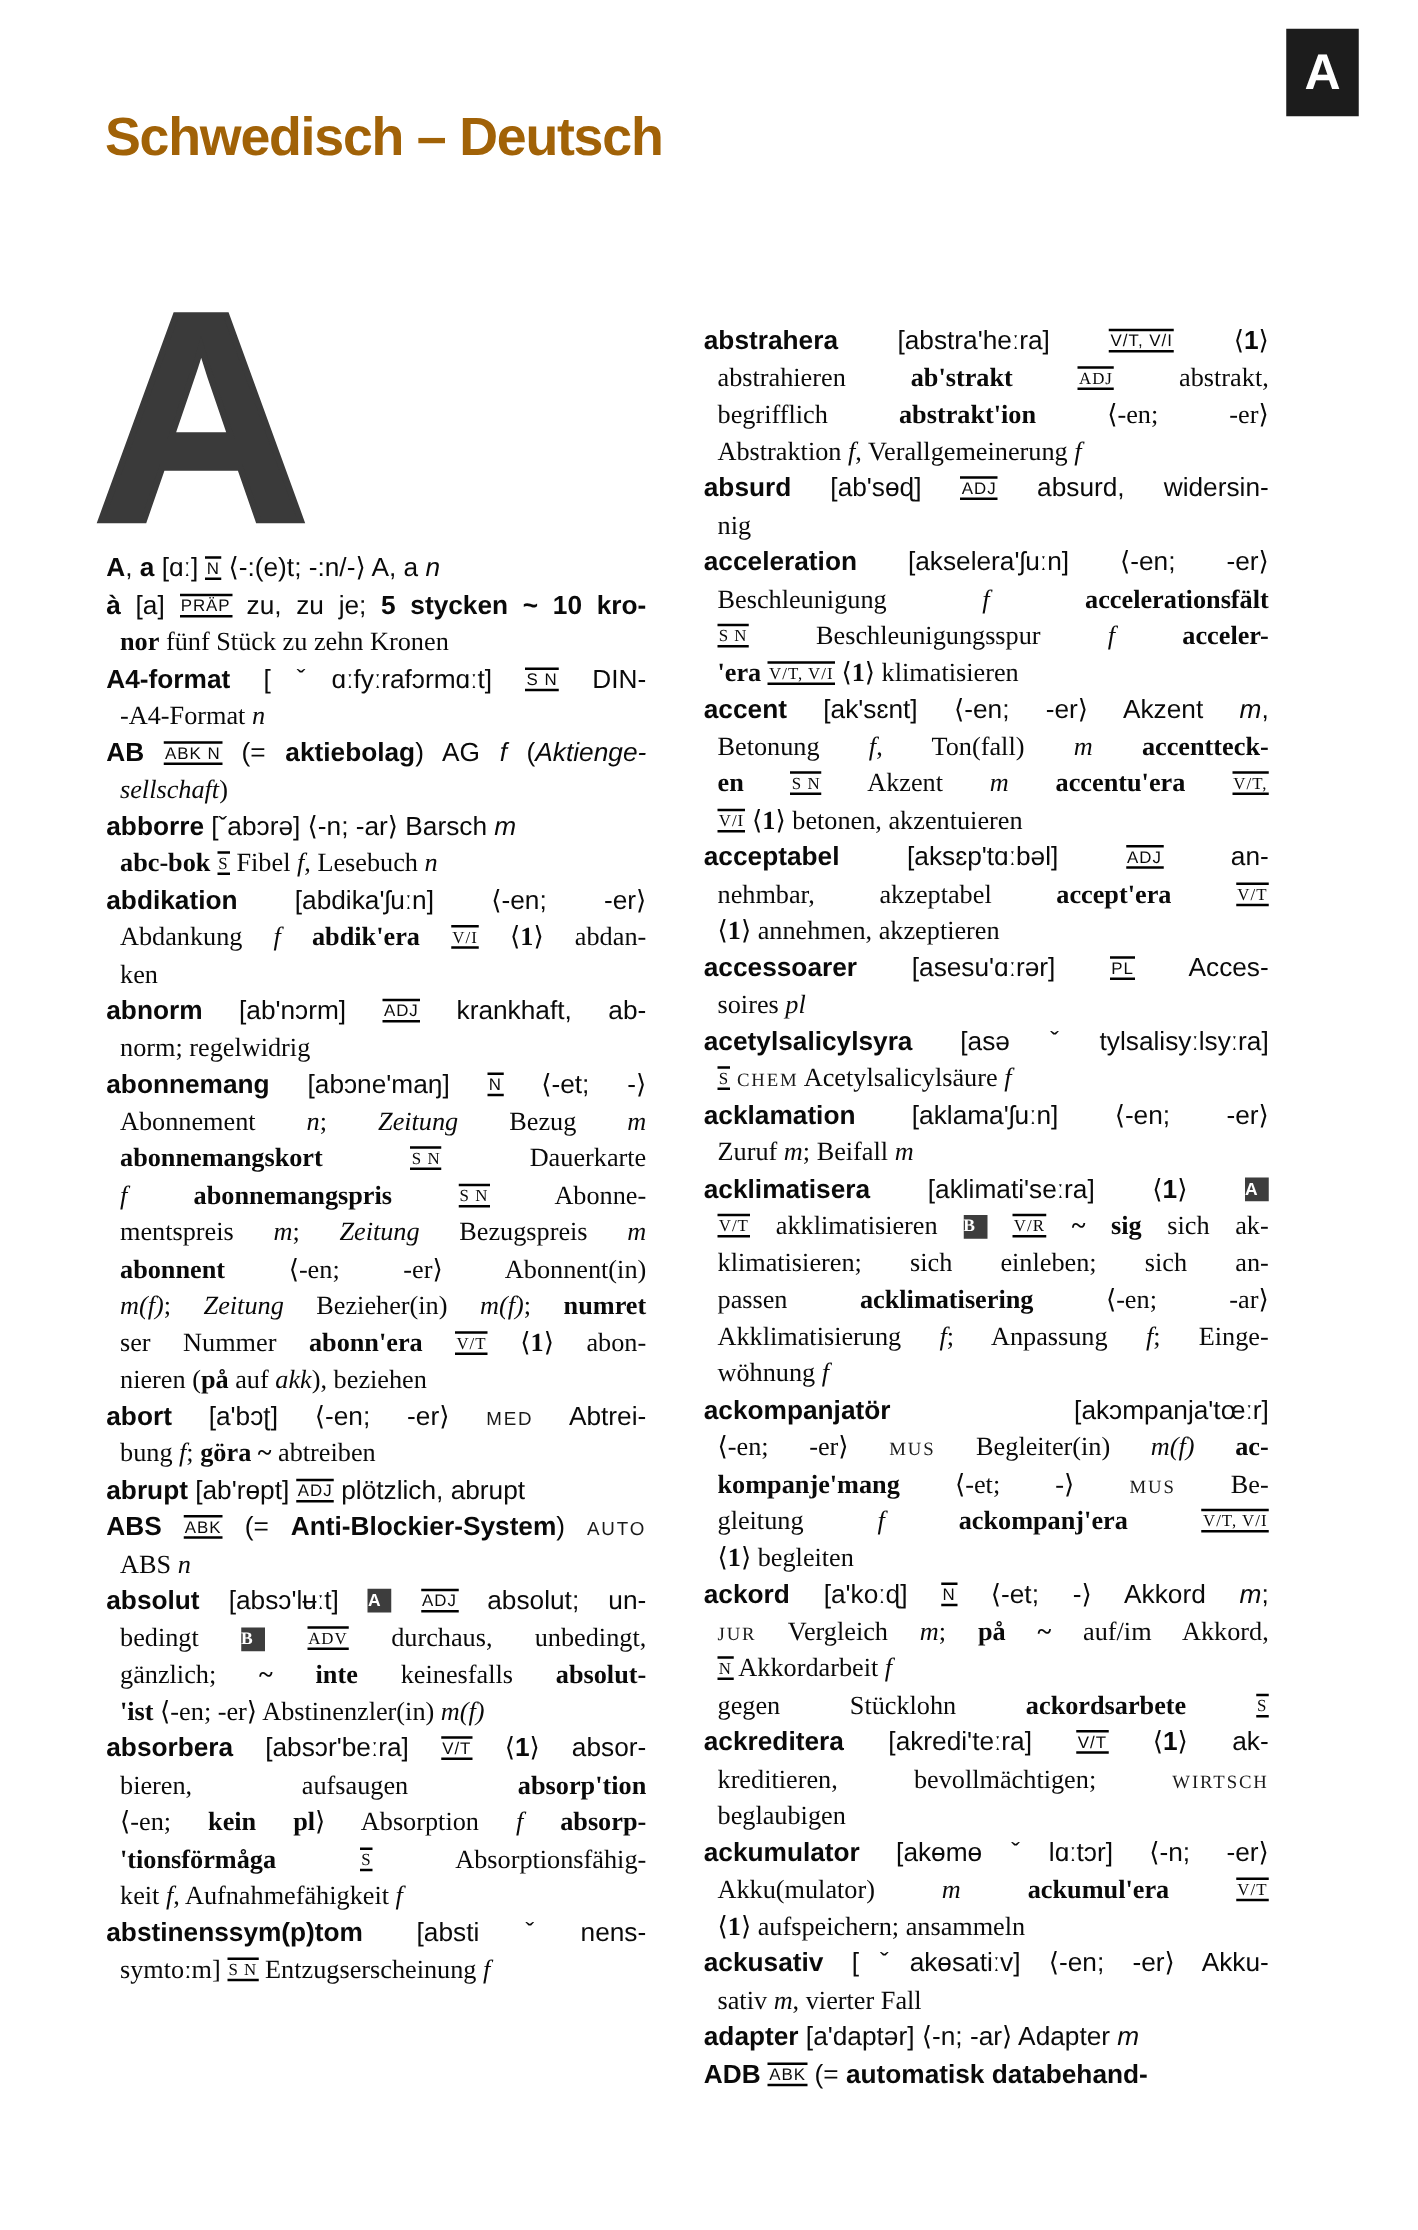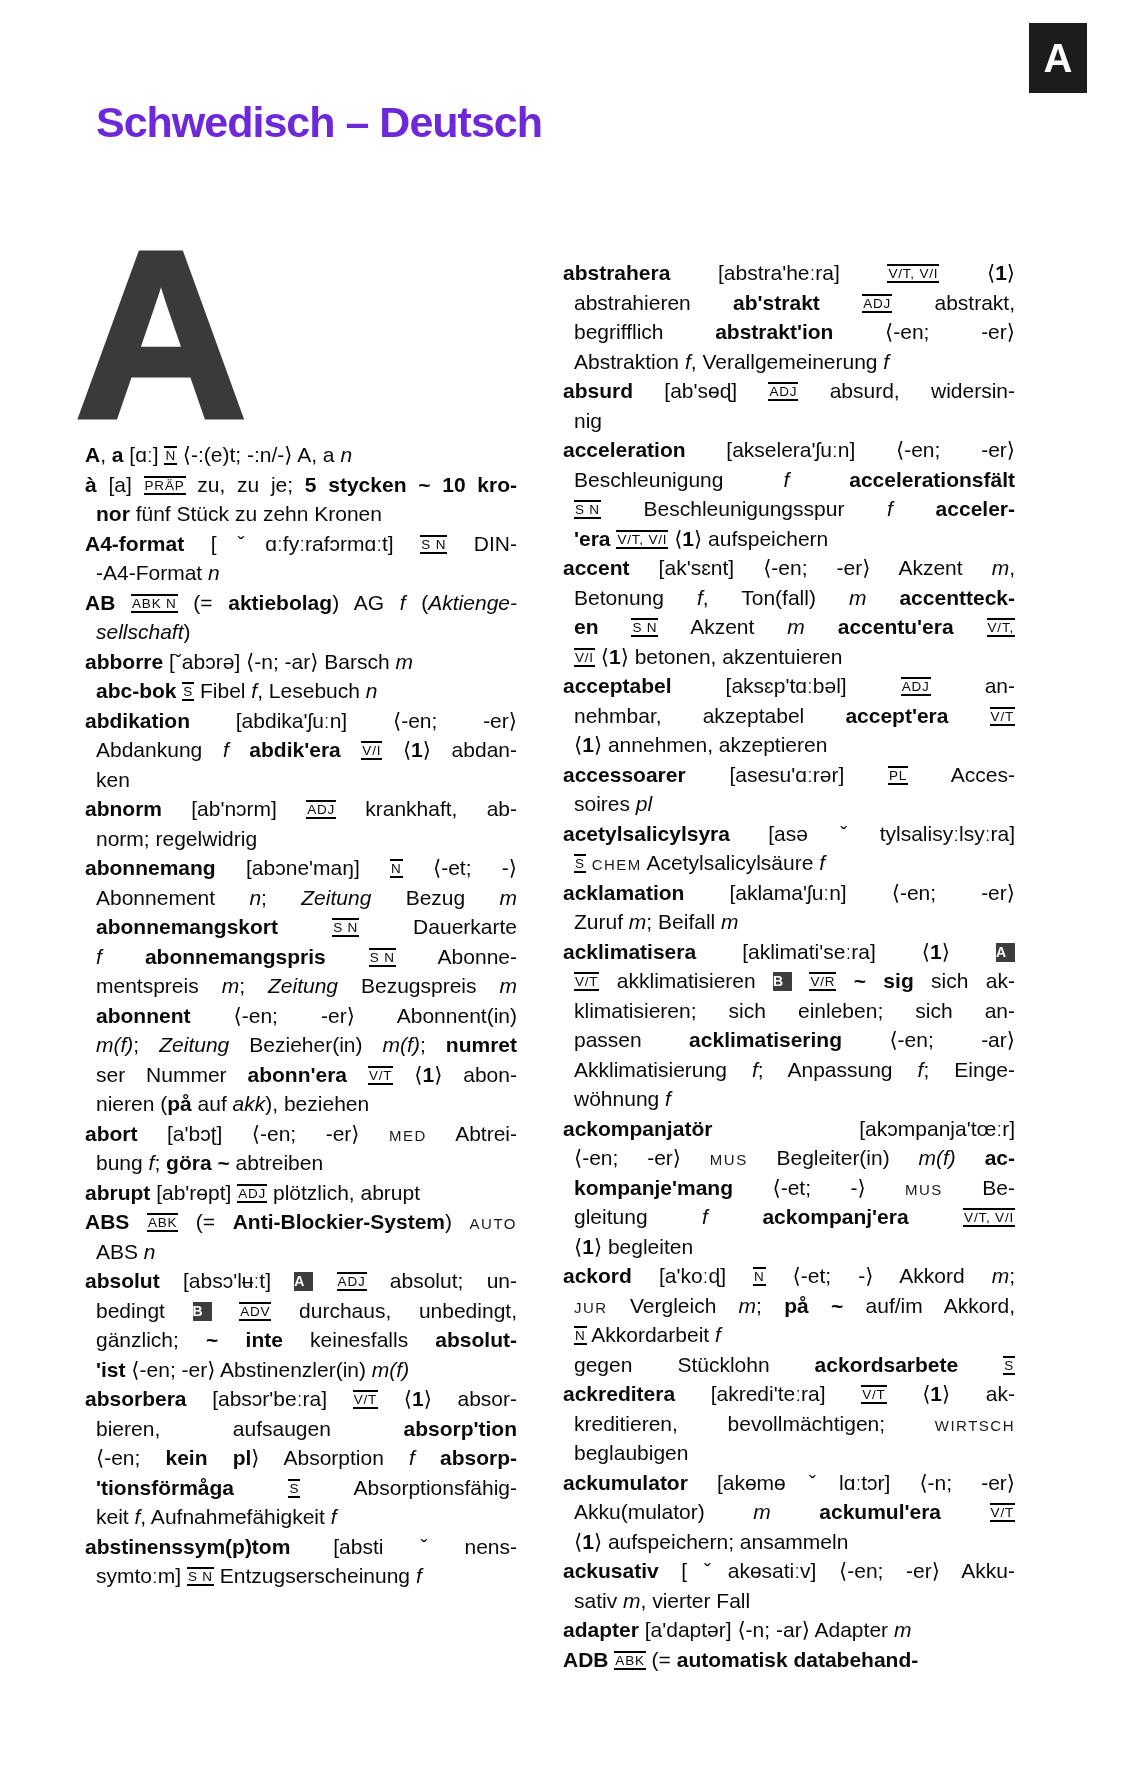--- a/index.html
+++ b/index.html
@@ -14,39 +14,39 @@
   .corner-box{
     position:absolute;top:23px;right:47px;
     width:58px;height:70px;
     background:#1c1c1c;
     display:flex;align-items:center;justify-content:center;
   }
   .corner-box span{
     color:#ffffff;font-size:40px;font-weight:bold;line-height:1;
   }
   .title{
-    position:absolute;left:84px;top:86px;margin:12px;
-    font-size:43px;font-weight:bold;letter-spacing:-1px;color:#6d28d9;
+    position:absolute;left:84px;top:86px;margin:0;
+    font-size:43px;font-weight:bold;letter-spacing:-1px;color:#a16207;
   }
   .col{position:absolute;font-size:21px;}
   .col-left{left:85px;top:252px;width:432px;}
   .col-right{left:563px;top:258px;width:452px;}
   .dropcap{height:188px;position:relative;}
   .dropcap span{
     position:absolute;left:-10px;top:-36px;
     font-size:238px;line-height:1;font-weight:bold;color:#3a3a3a;
     -webkit-text-stroke:5px #3a3a3a;
     letter-spacing:0;
   }
   .dline{
     height:29.5px;line-height:29.5px;
     text-align:left;white-space:normal;
   }
   .dline.just{text-align:justify;text-align-last:justify;text-justify:inter-word;}
-  .dline.ind{padding-left:11px;}
+  .dline.ind{padding-left:11px;font-family:Liberation Serif, serif;}
   .seg-h{font-weight:bold;}
   .seg-i{font-style:italic;}
   .seg-g{
     display:inline-block;
     font-size:13.5px;line-height:14px;letter-spacing:.8px;
     border-top:2px solid #000;border-bottom:2px solid #000;
     padding:1px 1px 0 1px;vertical-align:2px;
   }
   .seg-d{font-size:15px;letter-spacing:1.5px;color:#1a1a1a;text-align:center;}
   .seg-x{
@@ -115,21 +115,21 @@
     <div class="lines" id="col-right-lines">
         <div class="dline just"><span class="seg-h">abstrahera</span><span class="seg-t"> [abstra'heːra] </span><span class="seg-g">V/T, V/I</span><span class="seg-t"> ⟨</span><span class="seg-h">1</span><span class="seg-t">⟩</span></div>
         <div class="dline just ind"><span class="seg-t">abstrahieren </span><span class="seg-h">ab'strakt</span><span class="seg-t"> </span><span class="seg-g">ADJ</span><span class="seg-t"> abstrakt,</span></div>
         <div class="dline just ind"><span class="seg-t">begrifflich </span><span class="seg-h">abstrakt'ion</span><span class="seg-t"> ⟨-en; -er⟩</span></div>
         <div class="dline ind"><span class="seg-t">Abstraktion </span><span class="seg-i">f</span><span class="seg-t">, Verallgemeinerung </span><span class="seg-i">f</span></div>
         <div class="dline just"><span class="seg-h">absurd</span><span class="seg-t"> [ab'sɵɖ] </span><span class="seg-g">ADJ</span><span class="seg-t"> absurd, widersin-</span></div>
         <div class="dline ind"><span class="seg-t">nig</span></div>
         <div class="dline just"><span class="seg-h">acceleration</span><span class="seg-t"> [akselera'ʃuːn] ⟨-en; -er⟩</span></div>
         <div class="dline just ind"><span class="seg-t">Beschleunigung </span><span class="seg-i">f</span><span class="seg-t"> </span><span class="seg-h">accelerationsfält</span></div>
         <div class="dline just ind"><span class="seg-g">S N</span><span class="seg-t"> Beschleunigungsspur </span><span class="seg-i">f</span><span class="seg-t"> </span><span class="seg-h">acceler-</span></div>
-        <div class="dline ind"><span class="seg-h">'era</span><span class="seg-t"> </span><span class="seg-g">V/T, V/I</span><span class="seg-t"> ⟨</span><span class="seg-h">1</span><span class="seg-t">⟩ aufspeichern</span></div>
+        <div class="dline ind"><span class="seg-h">'era</span><span class="seg-t"> </span><span class="seg-g">V/T, V/I</span><span class="seg-t"> ⟨</span><span class="seg-h">1</span><span class="seg-t">⟩ klimatisieren</span></div>
         <div class="dline just"><span class="seg-h">accent</span><span class="seg-t"> [ak'sɛnt] ⟨-en; -er⟩ Akzent </span><span class="seg-i">m</span><span class="seg-t">,</span></div>
         <div class="dline just ind"><span class="seg-t">Betonung </span><span class="seg-i">f</span><span class="seg-t">, Ton(fall) </span><span class="seg-i">m</span><span class="seg-t"> </span><span class="seg-h">accentteck-</span></div>
         <div class="dline just ind"><span class="seg-h">en</span><span class="seg-t"> </span><span class="seg-g">S N</span><span class="seg-t"> Akzent </span><span class="seg-i">m</span><span class="seg-t"> </span><span class="seg-h">accentu'era</span><span class="seg-t"> </span><span class="seg-g">V/T,</span></div>
         <div class="dline ind"><span class="seg-g">V/I</span><span class="seg-t"> ⟨</span><span class="seg-h">1</span><span class="seg-t">⟩ betonen, akzentuieren</span></div>
         <div class="dline just"><span class="seg-h">acceptabel</span><span class="seg-t"> [aksɛp'tɑːbəl] </span><span class="seg-g">ADJ</span><span class="seg-t"> an-</span></div>
         <div class="dline just ind"><span class="seg-t">nehmbar, akzeptabel </span><span class="seg-h">accept'era</span><span class="seg-t"> </span><span class="seg-g">V/T</span></div>
         <div class="dline ind"><span class="seg-t">⟨</span><span class="seg-h">1</span><span class="seg-t">⟩ annehmen, akzeptieren</span></div>
         <div class="dline just"><span class="seg-h">accessoarer</span><span class="seg-t"> [asesu'ɑːrər] </span><span class="seg-g">PL</span><span class="seg-t"> Acces-</span></div>
         <div class="dline ind"><span class="seg-t">soires </span><span class="seg-i">pl</span></div>
         <div class="dline just"><span class="seg-h">acetylsalicylsyra</span><span class="seg-t"> [asəˇtylsalisyːlsyːra]</span></div>

